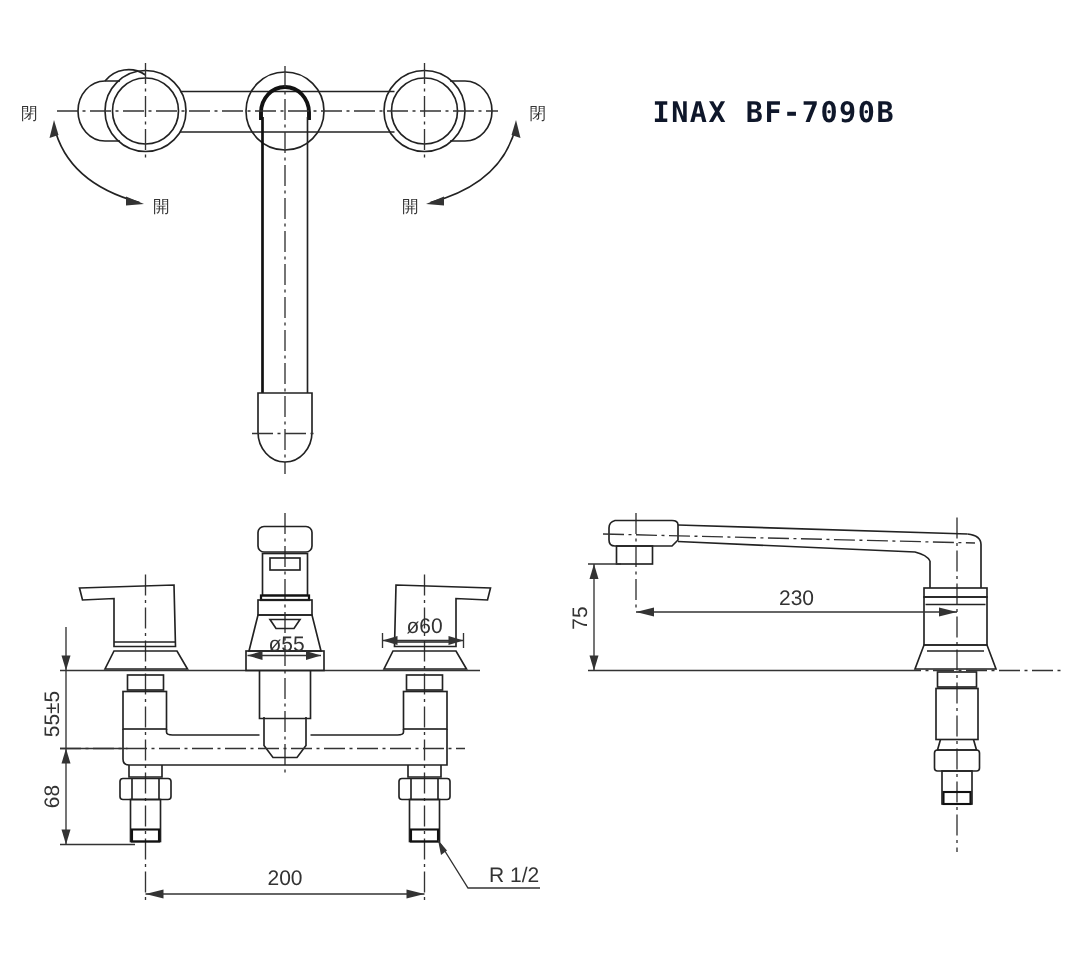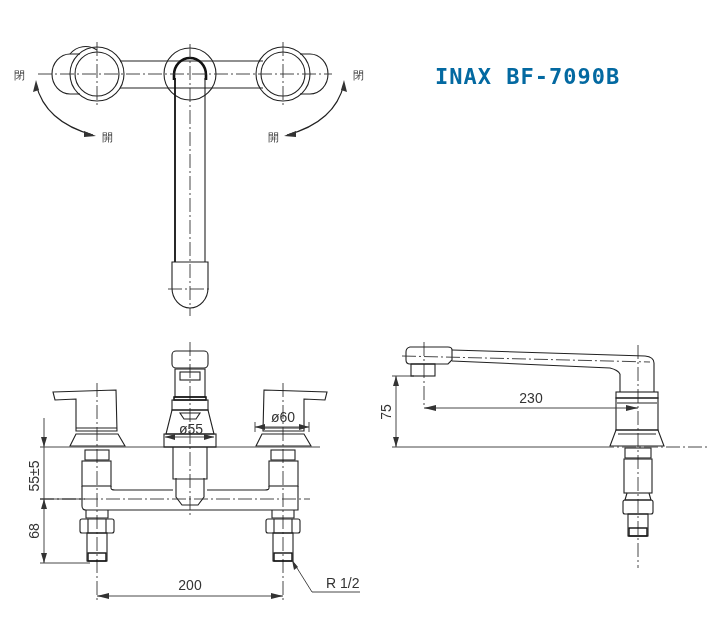--- a/index.html
+++ b/index.html
@@ -1,17 +1,17 @@
 <!DOCTYPE html>
 <html><head>
 <meta charset="utf-8">
 <style>
   html, body { margin: 0; padding: 0; background: #ffffff; }
   body { width: 720px; height: 637px; position: relative; overflow: hidden; font-family: "DejaVu Sans", sans-serif; }
-  #title { position: absolute; left: 435px; top: 64px; font-family: "DejaVu Sans Mono", monospace; font-weight: bold; font-size: 22px; letter-spacing: 1px; color: #0369a1; }
+  #title { position: absolute; left: 435px; top: 64px; font-family: "DejaVu Sans Mono", monospace; font-weight: bold; font-size: 19px; letter-spacing: 1px; color: #0f172a; }
   svg { position: absolute; left: 0; top: 0; }
   .ln { stroke: #222; stroke-width: 1.1; fill: none; }
   .thk { stroke: #111; stroke-width: 2.6; fill: none; }
   .cl { stroke: #333; stroke-width: 0.9; fill: none; stroke-dasharray: 14 3 2 3; }
   .dim { stroke: #333; stroke-width: 0.9; fill: none; }
   .arrow { fill: #333; stroke: none; }
   .dtxt { font-family: "Liberation Sans Narrow", "Liberation Sans", sans-serif; font-size: 14px; fill: #333; }
   .kanji { font-family: "DejaVu Sans", sans-serif; font-size: 11px; fill: #333; }
 </style>
 </head>

